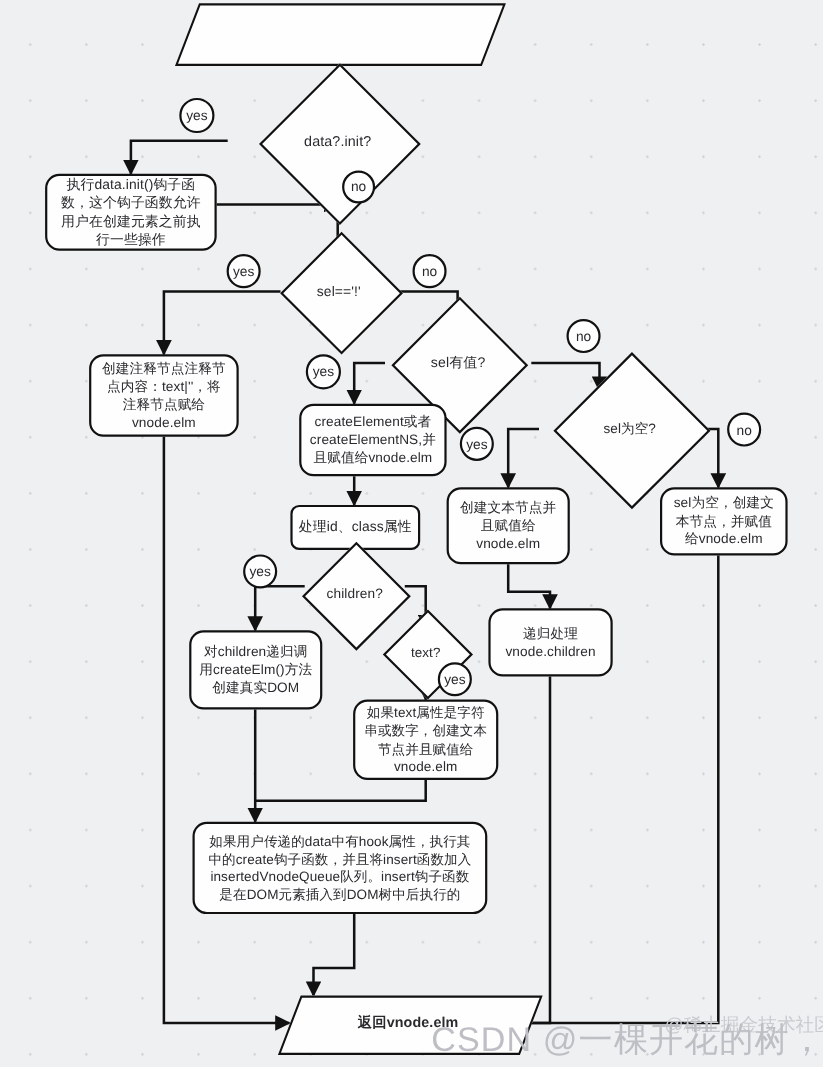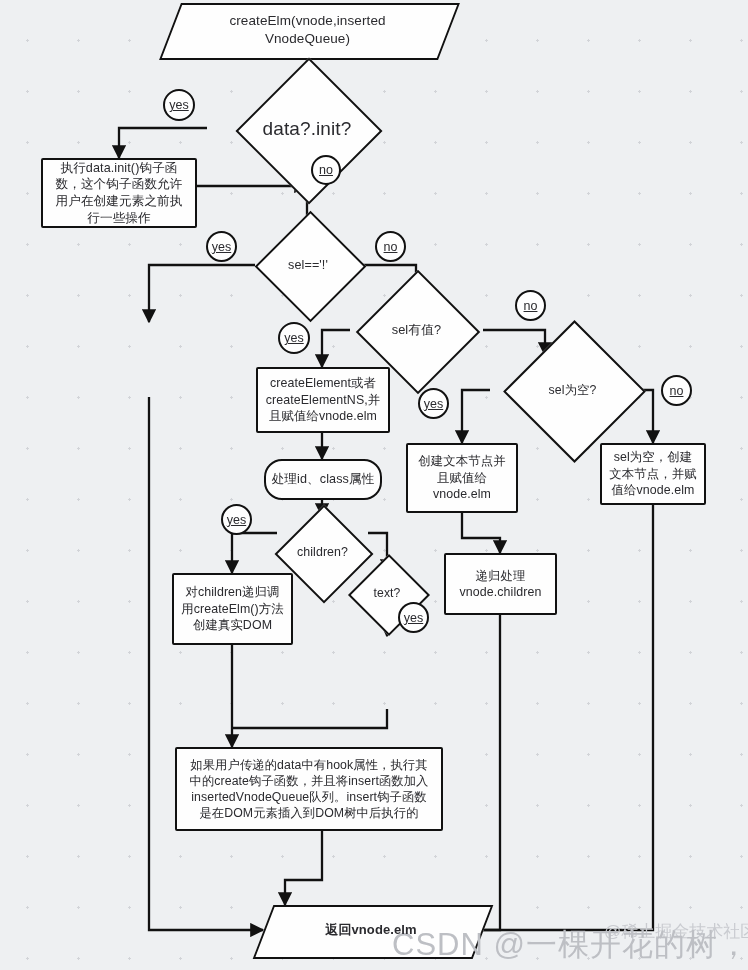--- a/index.html
+++ b/index.html
@@ -27,21 +27,21 @@
     position:absolute;
     box-sizing:border-box;
     display:flex;align-items:center;justify-content:center;
     text-align:center;
     color:#2a2a2e;
     background:#fefefe;
     border:2.3px solid #111;
     line-height:1.32;
     letter-spacing:.1px;
   }
-  .proc{ border-radius:2px; }
+  .proc{ border-radius:13px; }
   .term{
     border:none;background:none;
   }
   .term .shape{
     position:absolute;left:0;top:0;width:100%;height:100%;
     background:#fefefe;
     border:2.3px solid #111;
     transform:skewX(-21deg);
   }
   .term .cap{ position:relative;z-index:2; }
@@ -57,21 +57,20 @@
   .pill{
     position:absolute;
     box-sizing:border-box;
     display:flex;align-items:center;justify-content:center;
     border:2.3px solid #111;
     border-radius:50%;
     background:#fefefe;
     color:#2a2a2e;
     font-size:12.5px;
     z-index:5;
-    text-decoration:underline;
   }
   .wm{
     position:absolute;
     color:#b9bbc0;
     white-space:nowrap;
     pointer-events:none;
     user-select:none;
   }
   .wm.main{
     font-size:31px;
@@ -140,24 +139,23 @@
       <path d="M 462 513 L 462 538 L 500 538 L 500 553" marker-end="url(#ah)"></path>
 
       <path d="M 500 615 L 500 930 L 330 930" marker-end="url(#ah)"></path>
 
       <path d="M 653 505 L 653 930 L 345 930" marker-end="url(#ah)"></path>
     </g>
   </svg>
 
   <div class="node term" style="left:170px;top:3px;width:275px;height:53px;font-size:13.5px;">
     <div class="shape"></div>
-    <div class="cap" style="width:210px;">createElm(vnode,inserted VnodeQueue)</div>
-  </div>
-
-  <div class="node dia" style="left:207px;top:106px;width:200px;height:45px;font-size:19px;align-items:center;">
+  </div>
+
+  <div class="node dia" style="left:207px;top:106px;width:200px;height:45px;font-size:13px;align-items:center;">
     <div class="shape" style="left:50px;top:-27px;width:100px;height:100px;"></div>
     <div class="cap">data?.init?</div>
   </div>
 
   <div class="pill" style="left:163px;top:89px;width:32px;height:32px;">
     <span>yes</span>
   </div>
 
   <div class="pill" style="left:311px;top:155px;width:30px;height:30px;">
     <span>no</span>
@@ -171,81 +169,87 @@
     <div class="shape" style="left:16px;top:-11px;width:75px;height:75px;"></div>
     <div class="cap">sel=='!'</div>
   </div>
   <div class="pill" style="left:206px;top:231px;width:31px;height:31px;">
     <span>yes</span>
   </div>
   <div class="pill" style="left:375px;top:231px;width:31px;height:31px;">
     <span>no</span>
   </div>
 
+  <div class="node proc" style="left:81px;top:322px;width:136px;height:75px;font-size:12.4px;padding:4px 8px;">
+    <span>创建注释节点注释节点内容：text|''，将注释节点赋给vnode.elm</span>
+  </div>
 
   <div class="node dia" style="left:350px;top:300px;width:133px;height:60px;font-size:12.8px;">
     <div class="shape" style="left:24px;top:-12px;width:84px;height:84px;"></div>
     <div class="cap">sel有值?</div>
   </div>
   <div class="pill" style="left:278px;top:322px;width:32px;height:32px;">
     <span>yes</span>
   </div>
   <div class="pill" style="left:515px;top:290px;width:31px;height:31px;">
     <span>no</span>
   </div>
 
-  <div class="node proc" style="left:256px;top:367px;width:134px;height:66px;font-size:12.4px;padding:16px 7px;">
+  <div class="node proc" style="left:272px;top:367px;width:134px;height:66px;font-size:12.4px;padding:16px 7px;">
     <span>createElement或者createElementNS,并且赋值给vnode.elm</span>
   </div>
 
-  <div class="node proc" style="left:264px;top:459px;width:118px;height:41px;font-size:12.6px;border-radius:18px;">
+  <div class="node proc" style="left:264px;top:459px;width:118px;height:41px;font-size:12.6px;border-radius:8px;">
     <span>处理id、class属性</span>
   </div>
 
-  <div class="node dia" style="left:277px;top:528px;width:91px;height:48px;font-size:12.4px;">
+  <div class="node dia" style="left:277px;top:516px;width:91px;height:48px;font-size:12.4px;">
     <div class="shape" style="left:12px;top:-9px;width:66px;height:66px;"></div>
     <div class="cap">children?</div>
   </div>
   <div class="pill" style="left:221px;top:504px;width:31px;height:31px;">
     <span>yes</span>
   </div>
 
   <div class="node dia" style="left:351px;top:572px;width:72px;height:42px;font-size:12.2px;">
     <div class="shape" style="left:9px;top:-6px;width:54px;height:54px;"></div>
     <div class="cap">text?</div>
   </div>
 
   <div class="node proc" style="left:172px;top:573px;width:121px;height:72px;font-size:12.4px;padding:4px 7px;">
     <span>对children递归调用createElm()方法创建真实DOM</span>
   </div>
   <div class="pill" style="left:398px;top:602px;width:31px;height:31px;">
     <span>yes</span>
   </div>
 
+  <div class="node proc" style="left:321px;top:636px;width:132px;height:73px;font-size:12.3px;padding:4px 7px;">
+    <span>如果text属性是字符串或数字，创建文本节点并且赋值给vnode.elm</span>
+  </div>
 
   <div class="node dia" style="left:490px;top:355px;width:165px;height:70px;font-size:12.3px;">
     <div class="shape" style="left:34px;top:-14px;width:97px;height:97px;"></div>
     <div class="cap">sel为空?</div>
   </div>
   <div class="pill" style="left:418px;top:388px;width:31px;height:31px;">
     <span>yes</span>
   </div>
   <div class="pill" style="left:661px;top:375px;width:31px;height:31px;">
     <span>no</span>
   </div>
 
   <div class="node proc" style="left:406px;top:443px;width:112px;height:70px;font-size:12.4px;padding:4px 7px;">
     <span>创建文本节点并且赋值给vnode.elm</span>
   </div>
 
   <div class="node proc" style="left:444px;top:553px;width:113px;height:62px;font-size:12.4px;padding:4px 5px;">
     <span>递归处理vnode.children</span>
   </div>
 
-  <div class="node proc" style="left:600px;top:443px;width:106px;height:62px;font-size:12.4px;padding:2px 7px;text-align:center;">
+  <div class="node proc" style="left:600px;top:443px;width:116px;height:62px;font-size:12.4px;padding:2px 7px;text-align:center;">
     <span>sel为空，创建文本节点，并赋值给vnode.elm</span>
   </div>
 
   <div class="node proc" style="left:175px;top:747px;width:268px;height:84px;font-size:12.3px;padding:5px 12px;">
     <span>如果用户传递的data中有hook属性，执行其中的create钩子函数，并且将insert函数加入insertedVnodeQueue队列。insert钩子函数是在DOM元素插入到DOM树中后执行的</span>
   </div>
 
   <div class="node term" style="left:263px;top:905px;width:216px;height:50px;font-size:13px;font-weight:bold;">
     <div class="shape"></div>
     <div class="cap">返回vnode.elm</div>

